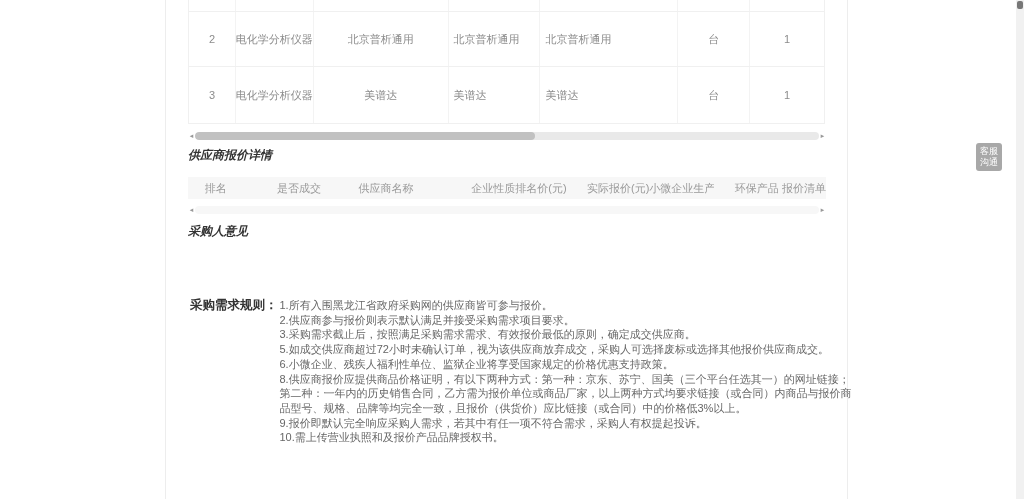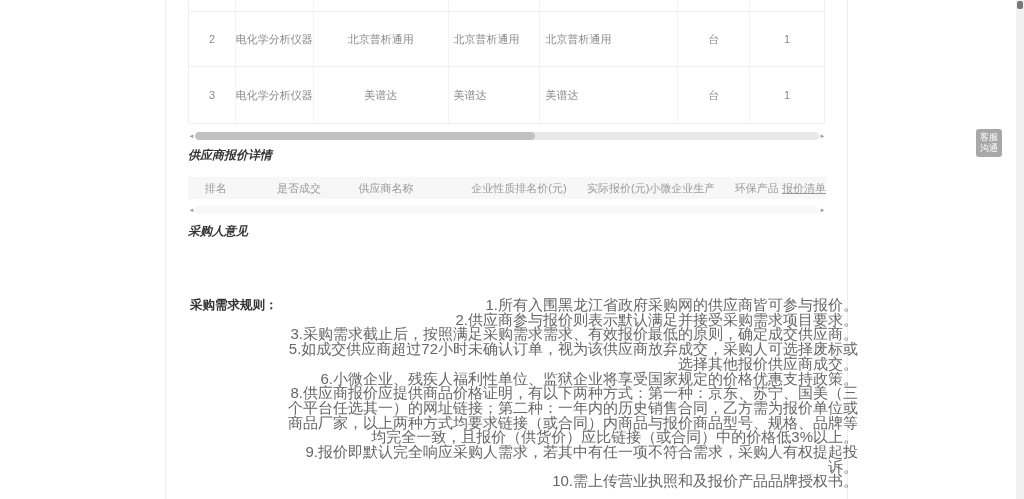--- a/index.html
+++ b/index.html
@@ -42,31 +42,31 @@
   
   .sec-title { position:absolute; left:188px; font-size:12px; font-weight:bold;
                color:#333;font-style:italic; }
 
   
   .quote-head { position:absolute; left:188px; top:177px; width:638px; height:22px;
                 background:#f7f7f7; display:flex; align-items:center;
                 font-size:11px; color:#999; }
   .qh-cell { text-align:right; overflow:hidden; white-space:nowrap; }
   .q0{width:42px;} .q1{width:50px;margin-left:48px;} .q2{width:100px;} .q3{width:110px;}
-  .q4{width:55px;} .q5{width:90px;} .q6{width:70px;} .q7{width:70px;} .q8{width:51px;text-decoration:underline;}
+  .q4{width:55px;} .q5{width:90px;} .q6{width:70px;} .q7{width:70px;} .q8{width:51px;}
 
   
   .rules { position:absolute; left:190px; top:298px; width:668px; display:flex; }
   .rules-label { font-size:12.5px; font-weight:bold; color:#333; white-space:nowrap;
                  flex:none; line-height:14.7px; }
-  .rules-items { font-size:15px; color:#666; line-height:14.7px; margin-left:2px;
-                 width:600px;text-align:right; }
+  .rules-items { font-size:11px; color:#666; line-height:14.7px; margin-left:2px;
+                 width:600px; }
 
   
-  .svc-btn { position:absolute; left:976px; top:129px; width:26px; height:28px;
+  .svc-btn { position:absolute; left:976px; top:143px; width:26px; height:28px;
              background:#a8a8a8; border-radius:3px; color:#fff; font-size:9px;
              line-height:11px; text-align:center; padding-top:3px; cursor:pointer; }
 
   
   .vscroll { position:absolute; left:1016px; top:0; width:8px; height:499px;
              background:#f1f1f1; }
   .vs-thumb { position:absolute; left:1px; top:1px; width:6px; height:8px;
               background:#777; border-radius:2px; }
 </style>
 </head>

